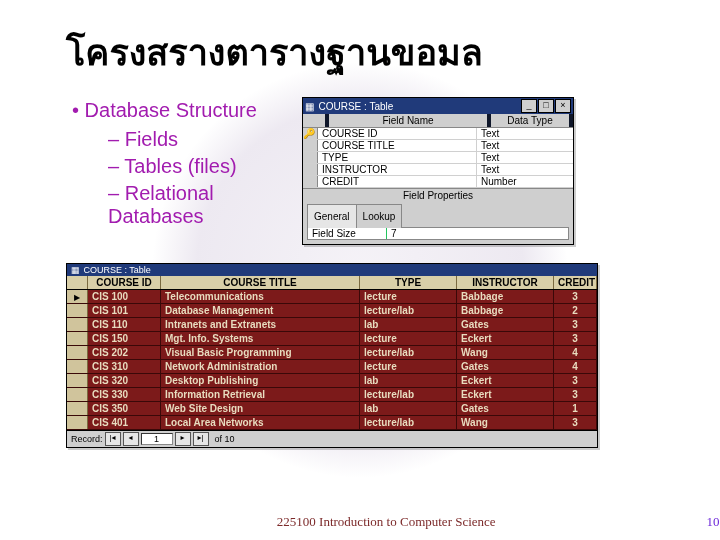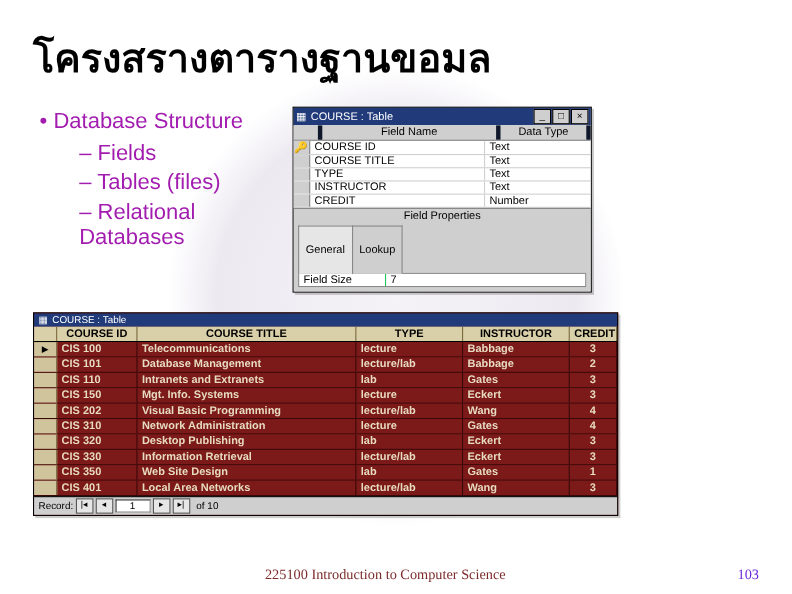--- a/index.html
+++ b/index.html
@@ -24,20 +24,21 @@
        rgba(80,40,120,0.10) 55%,
        rgba(80,40,120,0.0) 70%);
     pointer-events: none;
   }
   .slide {
     position: relative;
     width: 568px;
     height: 540px;
     box-sizing: border-box;
     padding: 18px 30px 20px 30px;
+    margin-left: 36px;
   }
   .title {
     font-size: 36px;
     font-weight: bold;
     color: #000;
     margin: 6px 0 14px 0;
     font-family: Tahoma, "Arial Unicode MS", sans-serif;
   }
   .content-row {
     display: flex;
@@ -133,21 +134,21 @@
     font-size: 10px;
     padding: 2px 4px 4px 4px;
   }
   .tabs {
     display: flex;
   }
   .tab {
     background: #e6e6e6;
     border: 1px solid #888;
     border-bottom: none;
-    padding: 16px 6px;
+    padding: 6px 6px;
     font-size: 10px;
   }
   .tab.inactive {
     background: #cfcfcf;
     margin-left: -1px;
   }
   .prop-row {
     display: flex;
     background: #fff;
     border: 1px solid #888;

